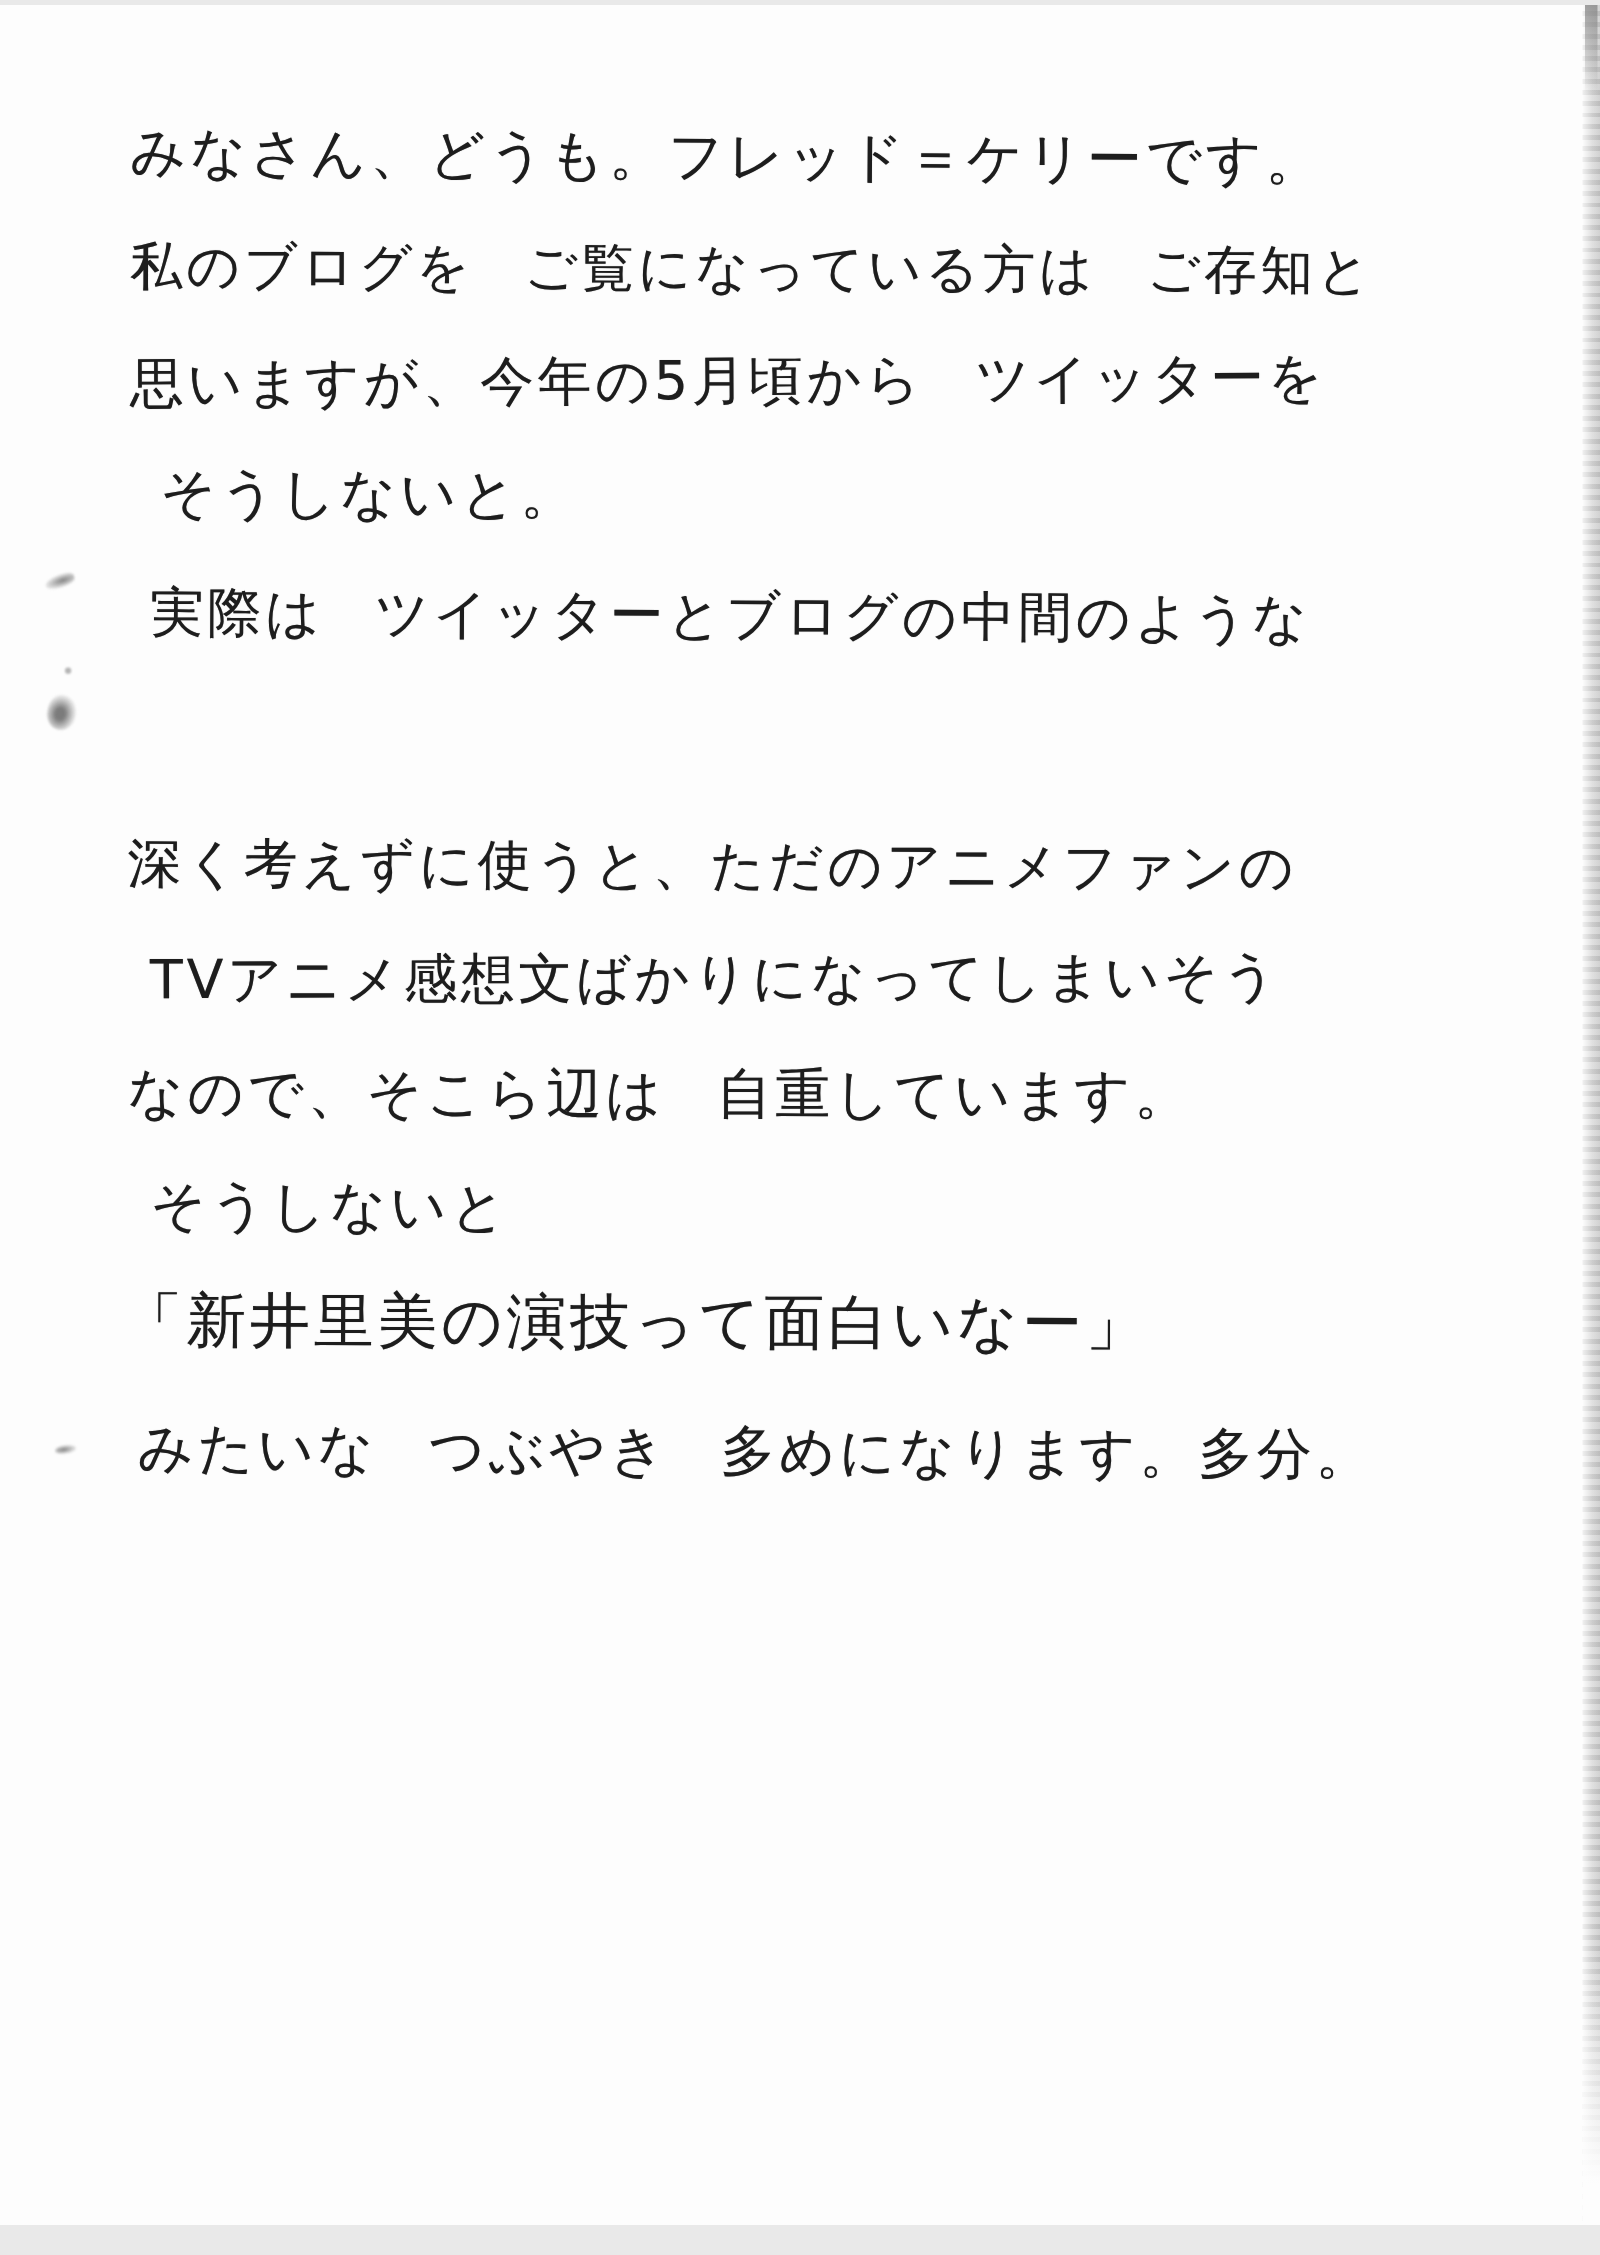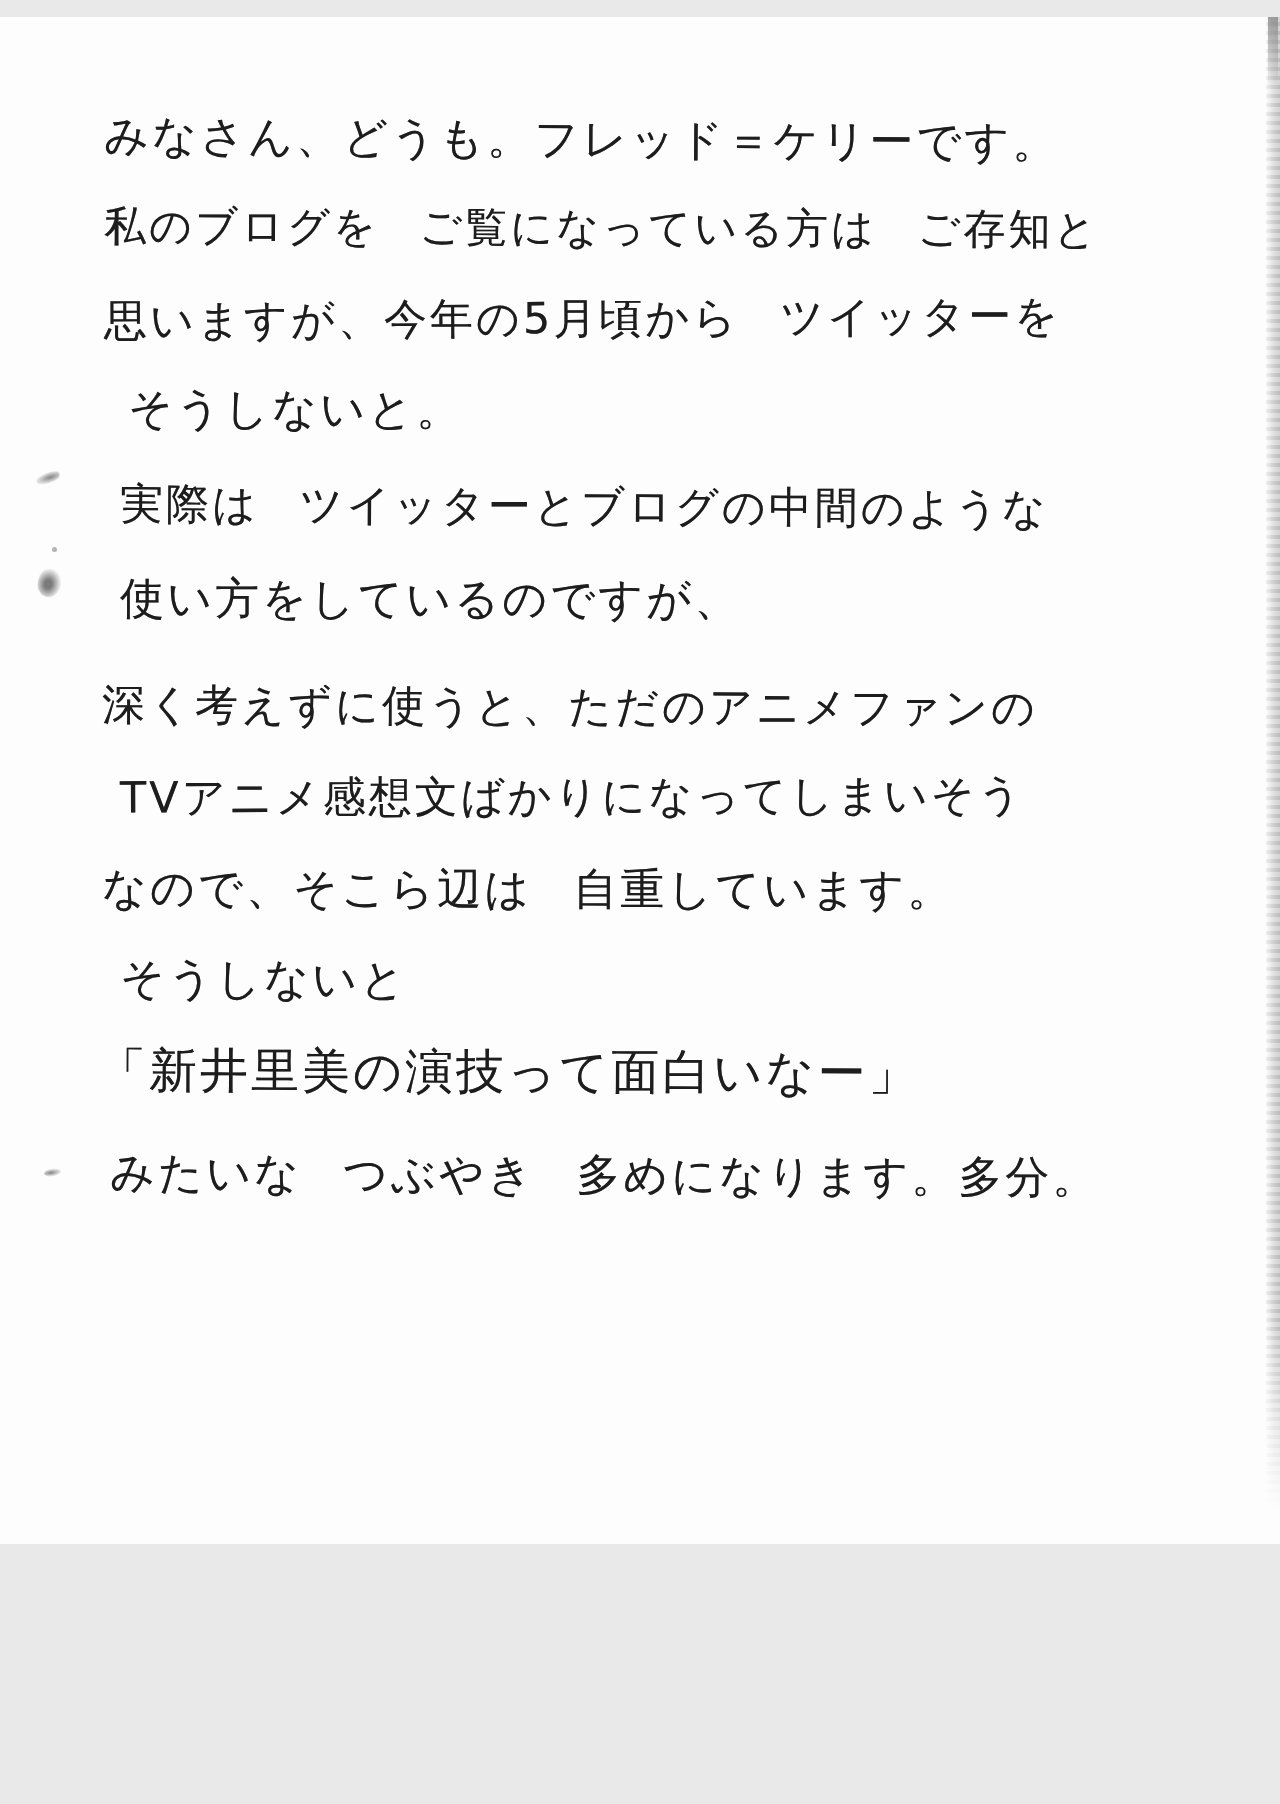--- a/index.html
+++ b/index.html
@@ -3,22 +3,22 @@
 <meta charset="utf-8">
 <style>
   html, body {
     margin: 0;
     padding: 0;
     background: #e9e9e9;
   }
   .page {
     position: relative;
     width: 1280px;
-    height: 1527px;
-    margin: 17px auto;
+    height: 1776px;
+    margin: 4px auto;
     background: #fdfdfd;
     overflow: hidden;
     font-family: "DejaVu Sans", sans-serif;
   }
   .line {
     position: absolute;
     white-space: nowrap;
     color: #1d1d1d;
     font-size: 44px;
     letter-spacing: 3px;
@@ -104,21 +104,20 @@
   <div class="line" style="top:96px; left:104px; transform:rotate(0.4deg); font-size:44px;">みなさん、どうも。フレッド＝ケリーです。</div>
 
   <div class="line" style="top:186px; left:104px; transform:rotate(0.2deg); font-size:42px;">私のブログを ご覧になっている方は ご存知と</div>
 
   <div class="line" style="top:276px; left:104px; transform:rotate(-0.3deg); font-size:43px;">思いますが、今年の5月頃から ツイッターを</div>
 
   <div class="line" style="top:366px; left:128px; transform:rotate(0.2deg); font-size:44px;">そうしないと。</div>
 
   <div class="line" style="top:464px; left:120px; transform:rotate(0.3deg); font-size:43px;">実際は ツイッターとブログの中間のような</div>
 
-  <div class="line" style="top:556px; left:120px; transform:rotate(0.1deg); font-size:44px;">使い方をしているのですが、</div>
 
   <div class="line" style="top:664px; left:102px; transform:rotate(0.2deg); font-size:43px;">深く考えずに使うと、ただのアニメファンの</div>
 
   <div class="line" style="top:754px; left:120px; transform:rotate(-0.2deg); font-size:43px;">TVアニメ感想文ばかりになってしまいそう</div>
 
   <div class="line" style="top:846px; left:102px; transform:rotate(0.1deg); font-size:44px;">なので、そこら辺は 自重しています。</div>
 
   <div class="line" style="top:936px; left:120px; transform:rotate(0.3deg); font-size:44px;">そうしないと</div>
 
   <div class="line" style="top:1026px; left:98px; transform:rotate(0.2deg); font-size:48px;">「新井里美の演技って面白いなー」</div>

